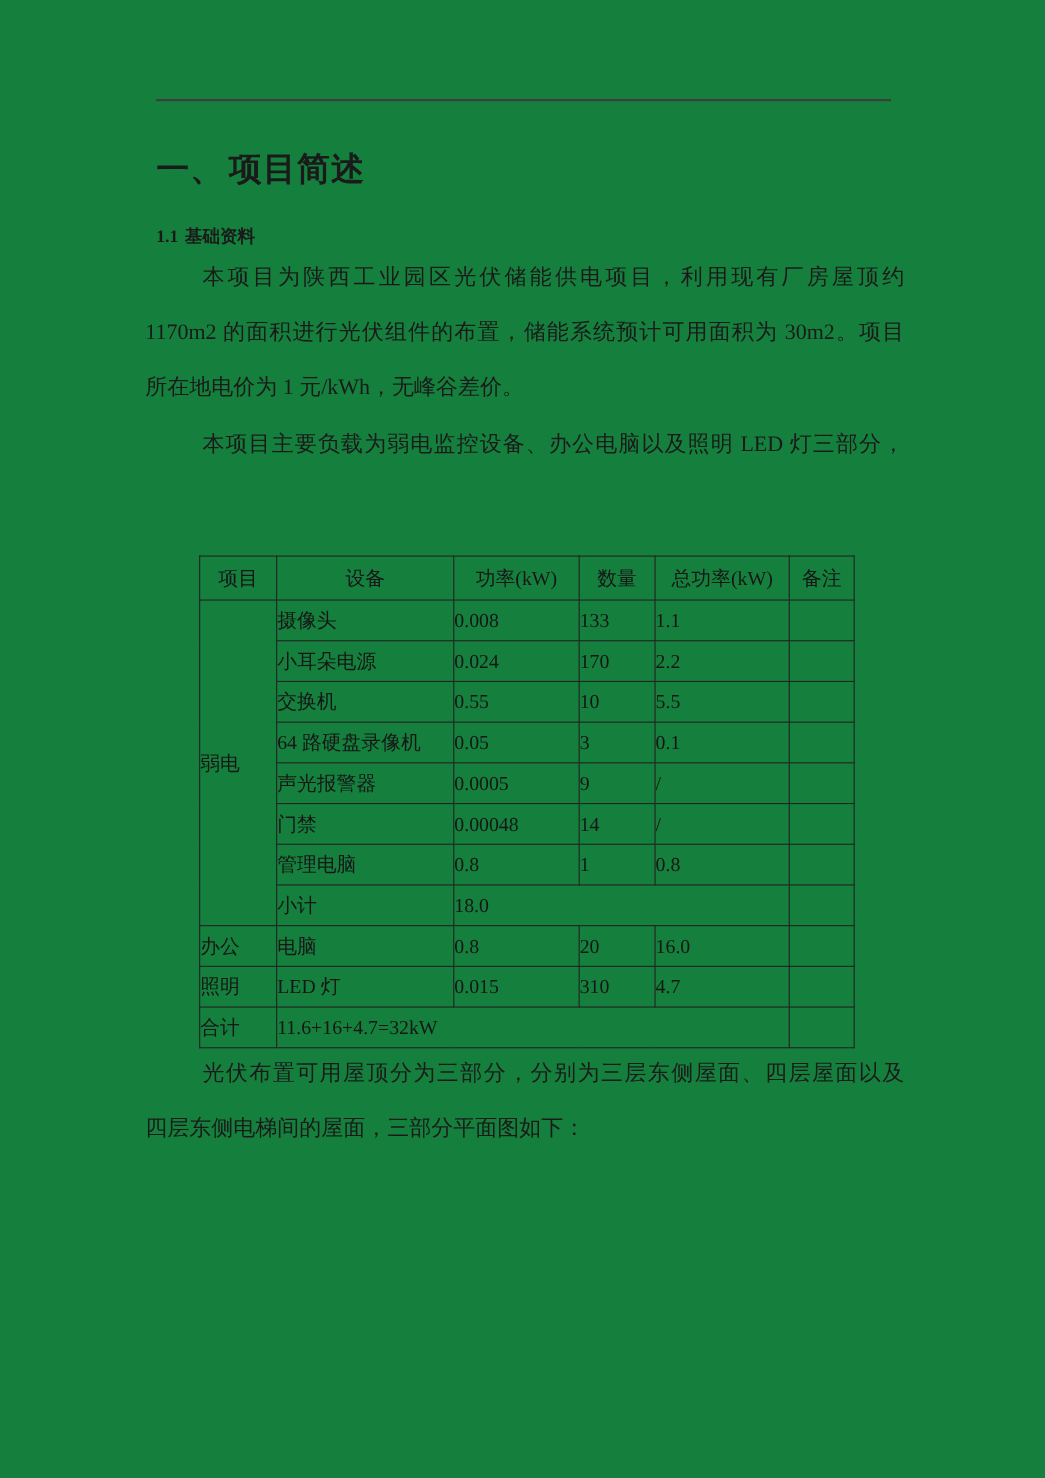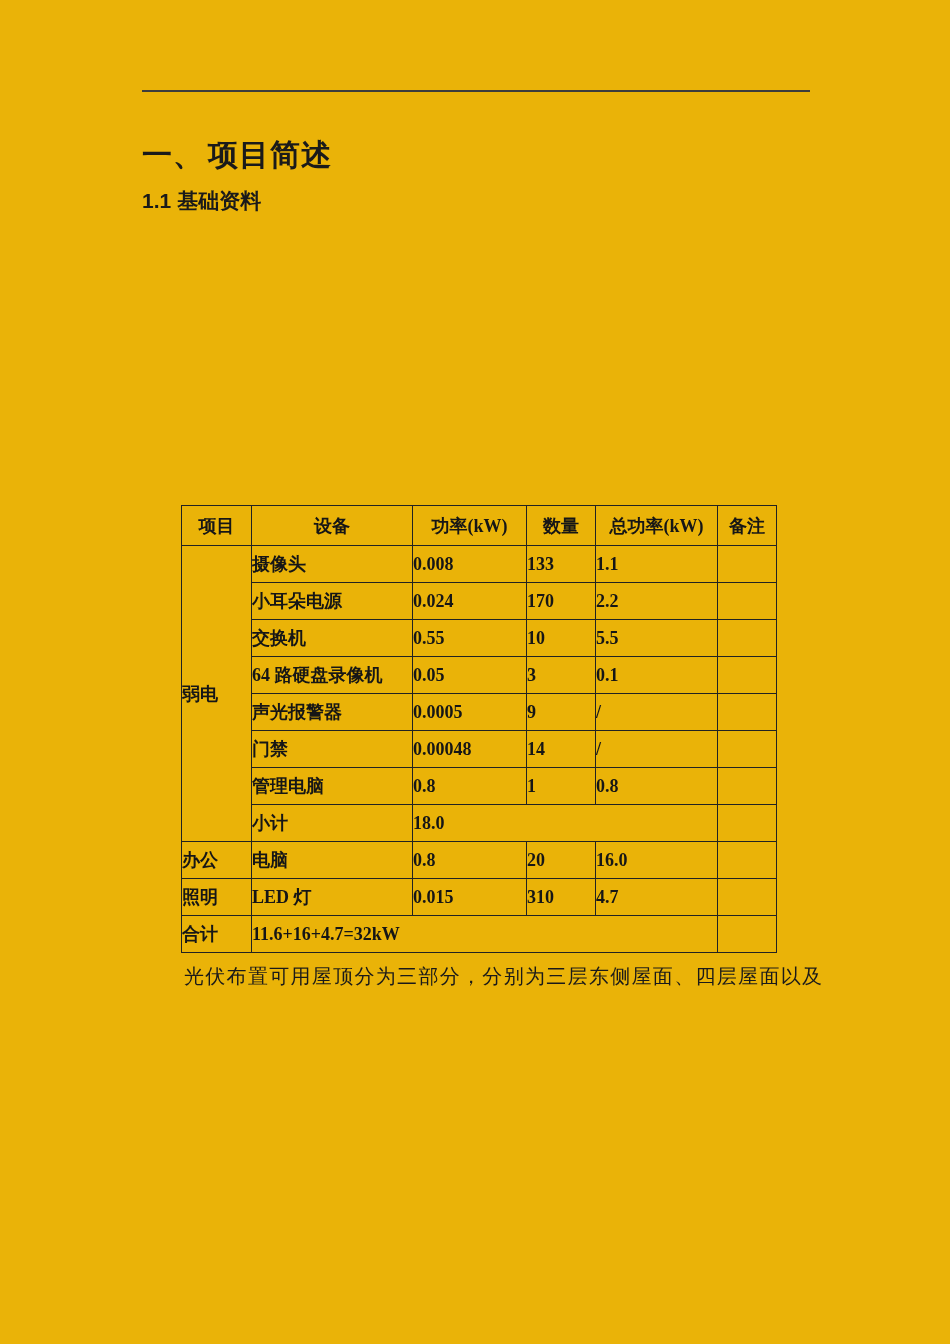--- a/index.html
+++ b/index.html
@@ -4,21 +4,21 @@
 <style>
   html, body {
     margin: 0;
     padding: 0;
     background: #ffffff;
   }
   .page {
     position: relative;
     width: 950px;
     height: 1344px;
-    background: #eab308;
+    background: #15803d;
     color: #1a1a1a;
     font-family: "Liberation Serif", "DejaVu Serif", serif;
     overflow: hidden;
   }
   .top-rule {
     position: absolute;
     top: 90px;
     left: 142px;
     width: 668px;
     height: 2px;
@@ -31,25 +31,25 @@
     font-family: "Liberation Sans", "DejaVu Sans", sans-serif;
     font-weight: bold;
     font-size: 30px;
     line-height: 38px;
     white-space: nowrap;
     letter-spacing: 1px;
   }
   .h1 .h1-num { margin-right: 4px; }
   .h2 {
     position: absolute;
-    top: 185px;
+    top: 200px;
     left: 142px;
-    font-family: Liberation Sans, sans-serif;
+    font-family: Liberation Serif, serif;
     font-weight: bold;
-    font-size: 21px;
+    font-size: 16px;
     line-height: 31px;
     white-space: nowrap;
   }
   .h2 .h2-num { margin-right: 6px; }
   .para {
     position: absolute;
     left: 132px;
     width: 690px;
     font-size: 20px;
   }
@@ -81,42 +81,48 @@
     border-collapse: collapse;
     table-layout: fixed;
     font-size: 18px;
     color: #161616;
   }
   table.load th, table.load td {
     border: 1.5px solid #222222;
     vertical-align: middle;
     padding: 0;
     overflow: hidden;
-    font-weight: bold;
+    font-weight: normal;
   }
   table.load tr { height: 37px; }
   table.load tr.hdr { height: 40px; }
 </style>
 </head>
 <body>
 
 <div class="page">
 
   <div class="top-rule"></div>
 
   <div class="h1">
     <span class="h1-num">一、</span><span>项目简述</span>
   </div>
 
   <div class="h2">
     <span class="h2-num">1.1</span><span>基础资料</span>
   </div>
 
+  <div class="para" style="top:227px">
+    <div class="line just indent">本项目为陕西工业园区光伏储能供电项目，利用现有厂房屋顶约</div>
+    <div class="line just">1170m2 的面积进行光伏组件的布置，储能系统预计可用面积为 30m2。项目</div>
+    <div class="line">所在地电价为 1 元/kWh，无峰谷差价。</div>
+  </div>
 
   <div class="para" style="top:379px">
+    <div class="line just indent">本项目主要负载为弱电监控设备、办公电脑以及照明 LED 灯三部分，</div>
   </div>
 
 
   <table class="load">
     <colgroup>
       <col style="width:70px">
       <col style="width:161px">
       <col style="width:114px">
       <col style="width:69px">
       <col style="width:122px">
@@ -205,15 +211,16 @@
       <tr>
         <td>合计</td>
         <td colspan="4">11.6+16+4.7=32kW</td>
         <td></td>
       </tr>
     </tbody>
   </table>
 
   <div class="para" style="top:951px">
     <div class="line just indent">光伏布置可用屋顶分为三部分，分别为三层东侧屋面、四层屋面以及</div>
+    <div class="line">四层东侧电梯间的屋面，三部分平面图如下：</div>
   </div>
 
 </div>
 
 </body></html>

